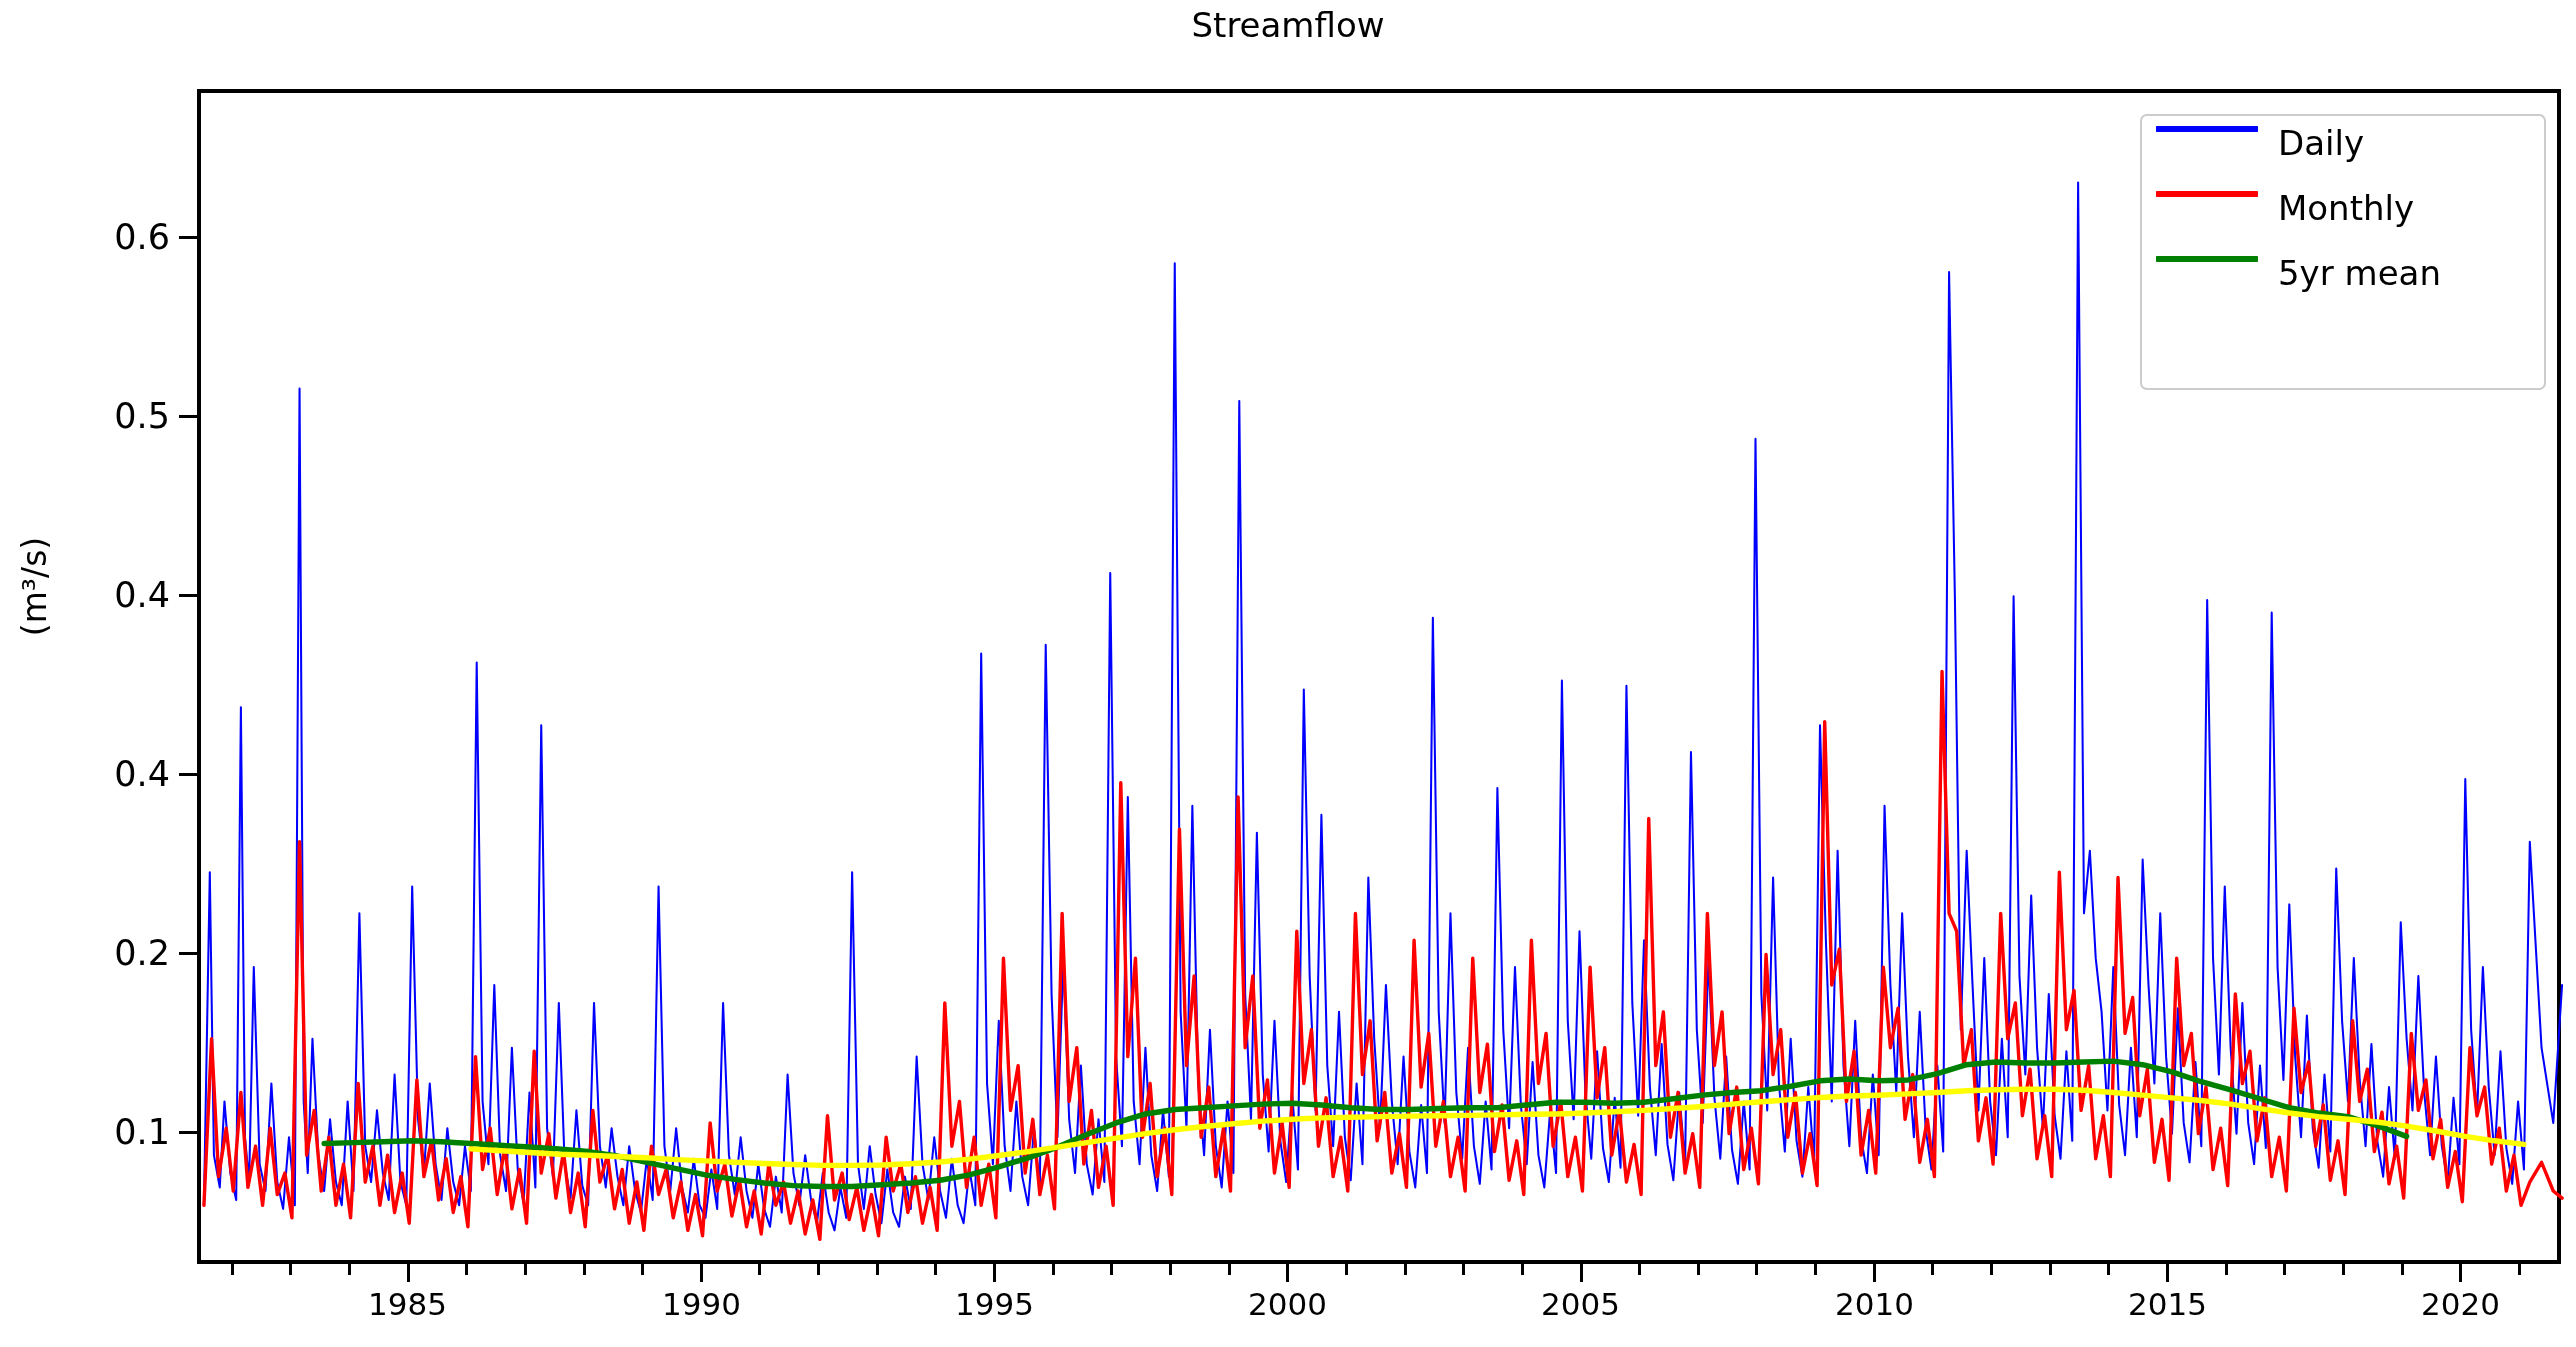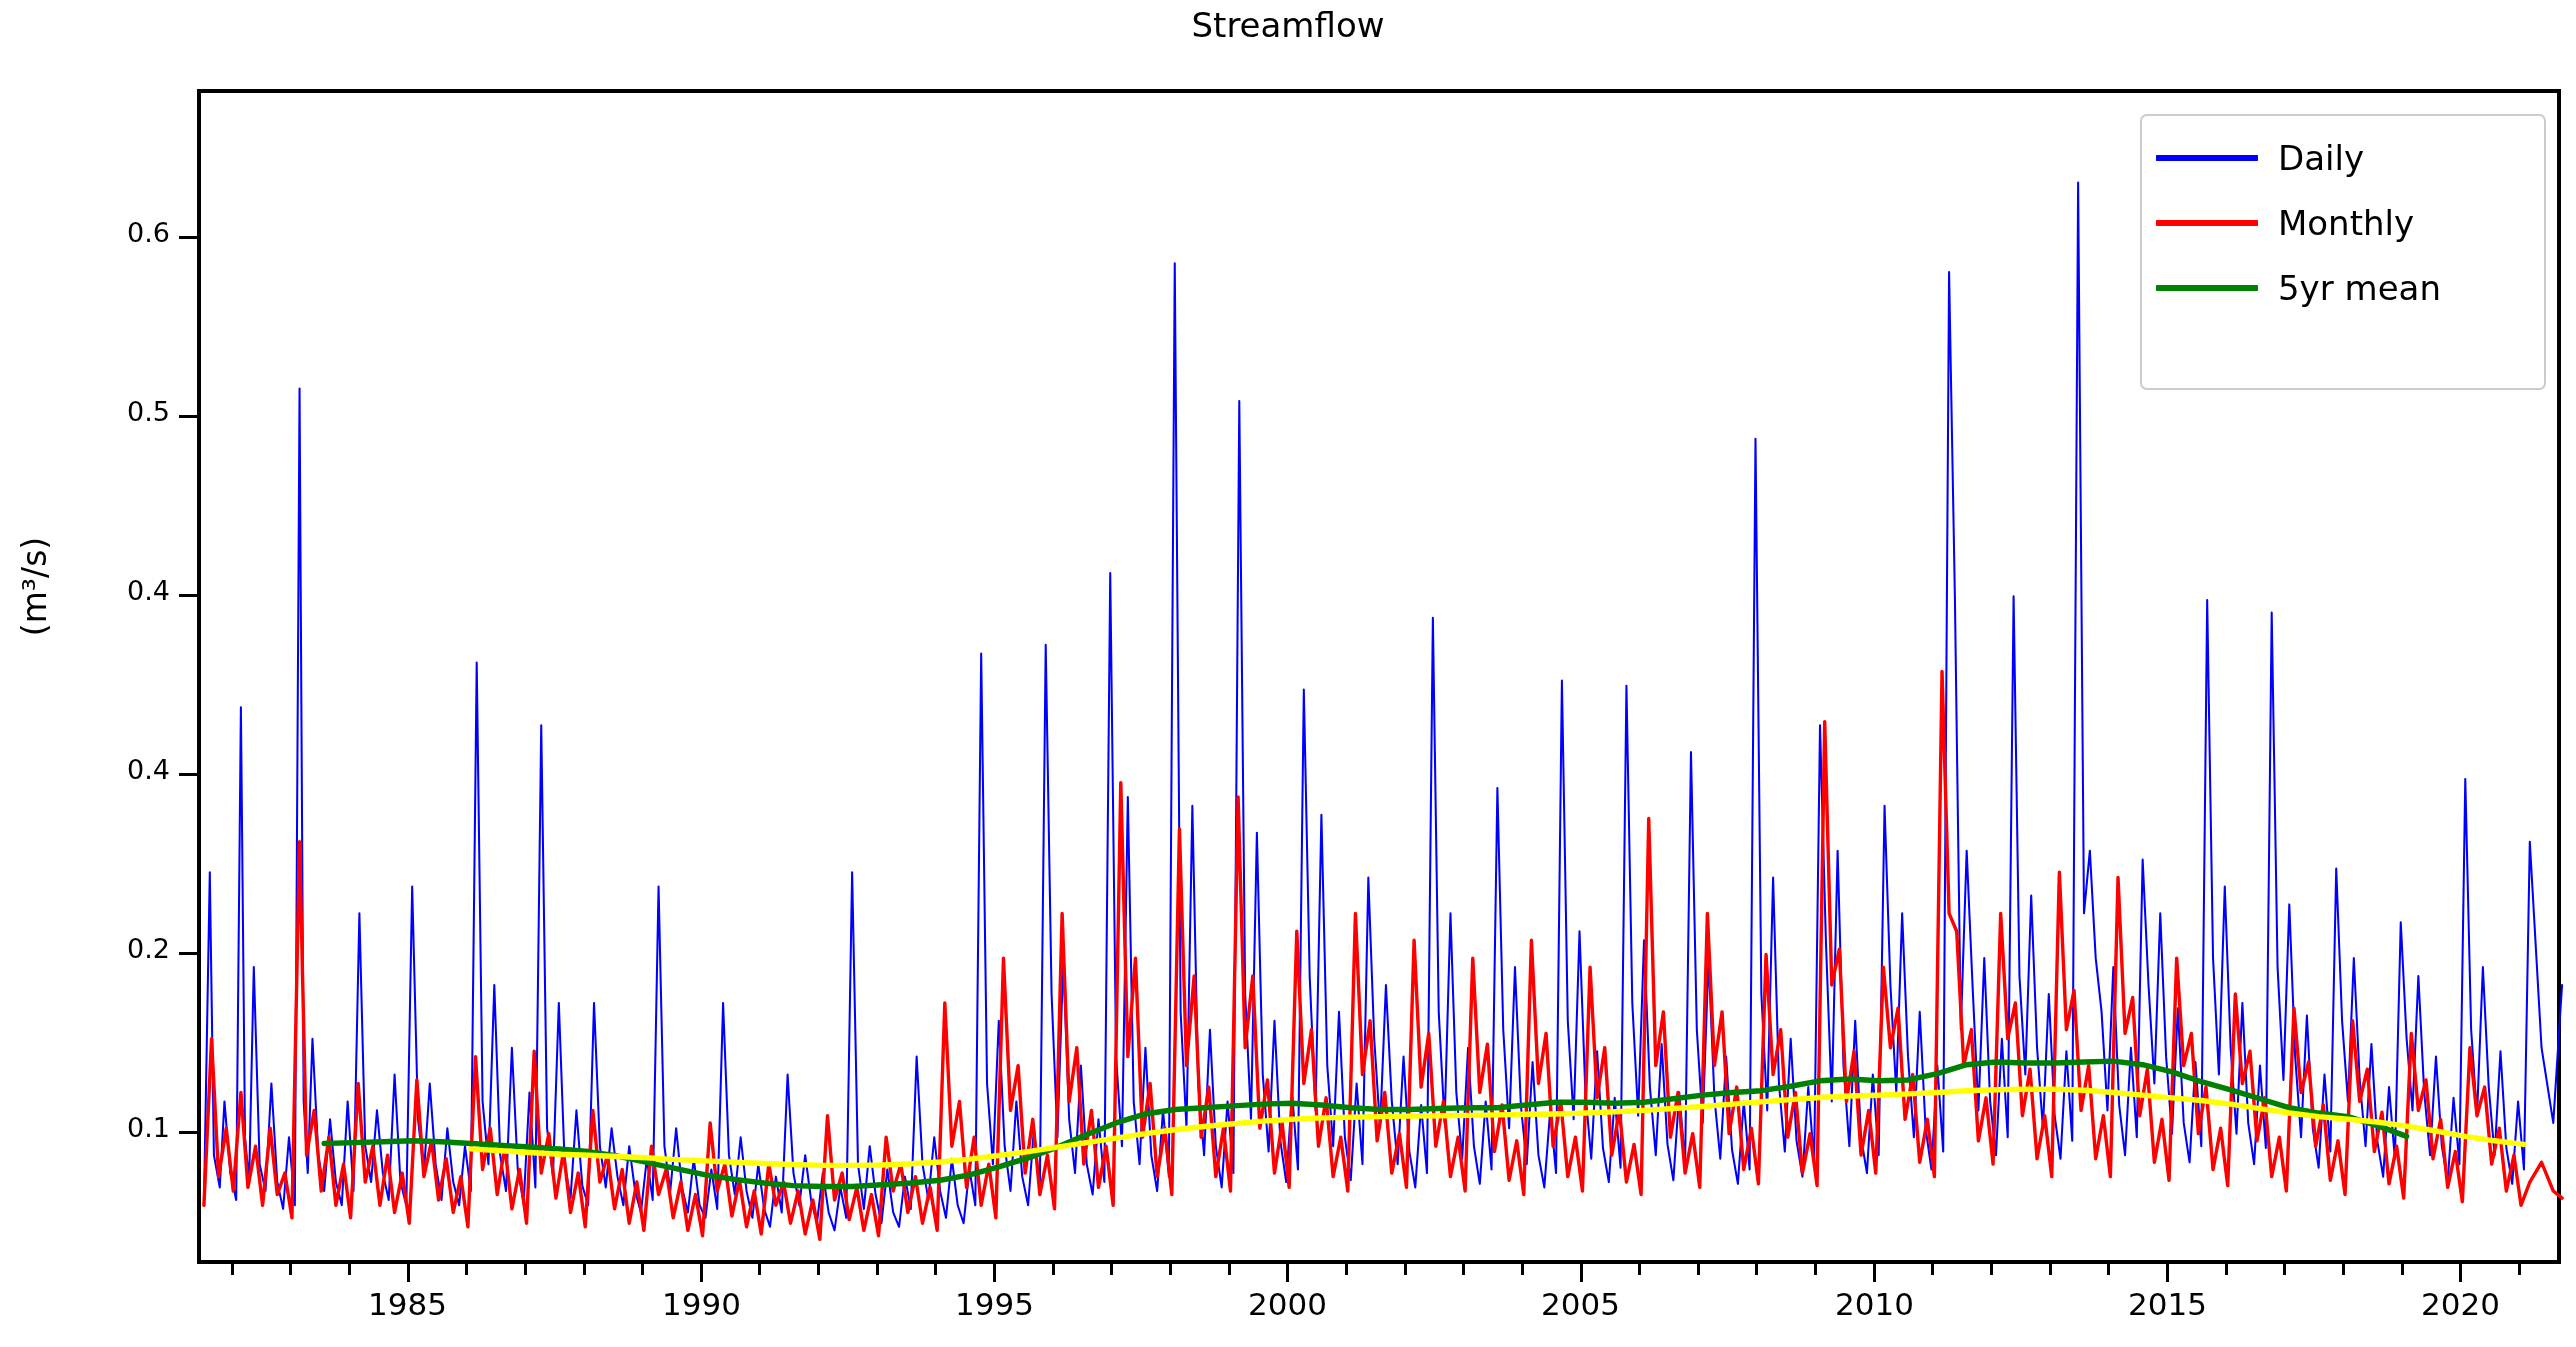--- a/index.html
+++ b/index.html
@@ -14,21 +14,21 @@
   }
 
   #plot-area{
     position:absolute;left:197px;top:89px;width:2364px;height:1175px;
     border:4.1px solid #000;box-sizing:border-box;background:#fff;
   }
   #plot-svg{position:absolute;left:0;top:0;width:2364px;height:1175px;display:block;}
 
   
   .ytick-label{
-    position:absolute;right:2576px;font-size:27px;color:#000;
+    position:absolute;right:2576px;font-size:35px;color:#000;
     text-align:right;white-space:nowrap;
   }
   .ytick-mark{position:absolute;background:#000;height:3.4px;width:17.7px;left:179px;}
   #ylabel{
     position:absolute;left:-109px;top:567px;width:286px;text-align:center;
     font-size:33px;color:#000;
     transform:rotate(-90deg);transform-origin:center center;white-space:nowrap;
   }
 
   
@@ -38,21 +38,21 @@
   }
   .xtick-major{position:absolute;background:#000;width:3.4px;height:19px;top:1263px;}
   .xtick-minor{position:absolute;background:#000;width:2.7px;height:11.6px;top:1263px;}
 
   
   #legend{
     position:absolute;left:2140px;top:114px;width:406px;height:276px;
     background:#ffffff;border:2px solid #cccccc;border-radius:6.8px;
     box-sizing:border-box;padding:9.5px 13.6px;
   }
-  .legend-row{display:flex;align-items:center;height:65px;}
+  .legend-row{display:flex;align-items:flex-start;height:65px;}
   .legend-swatch{width:102px;height:6.1px;margin-right:20.4px;flex:none;border-radius:0.7px;}
   .legend-text{font-size:34px;color:#000;white-space:nowrap;line-height:1;}
 </style>
 </head>
 <body>
 
 <div id="fig">
 
   <div id="chart-title">Streamflow</div>
 

